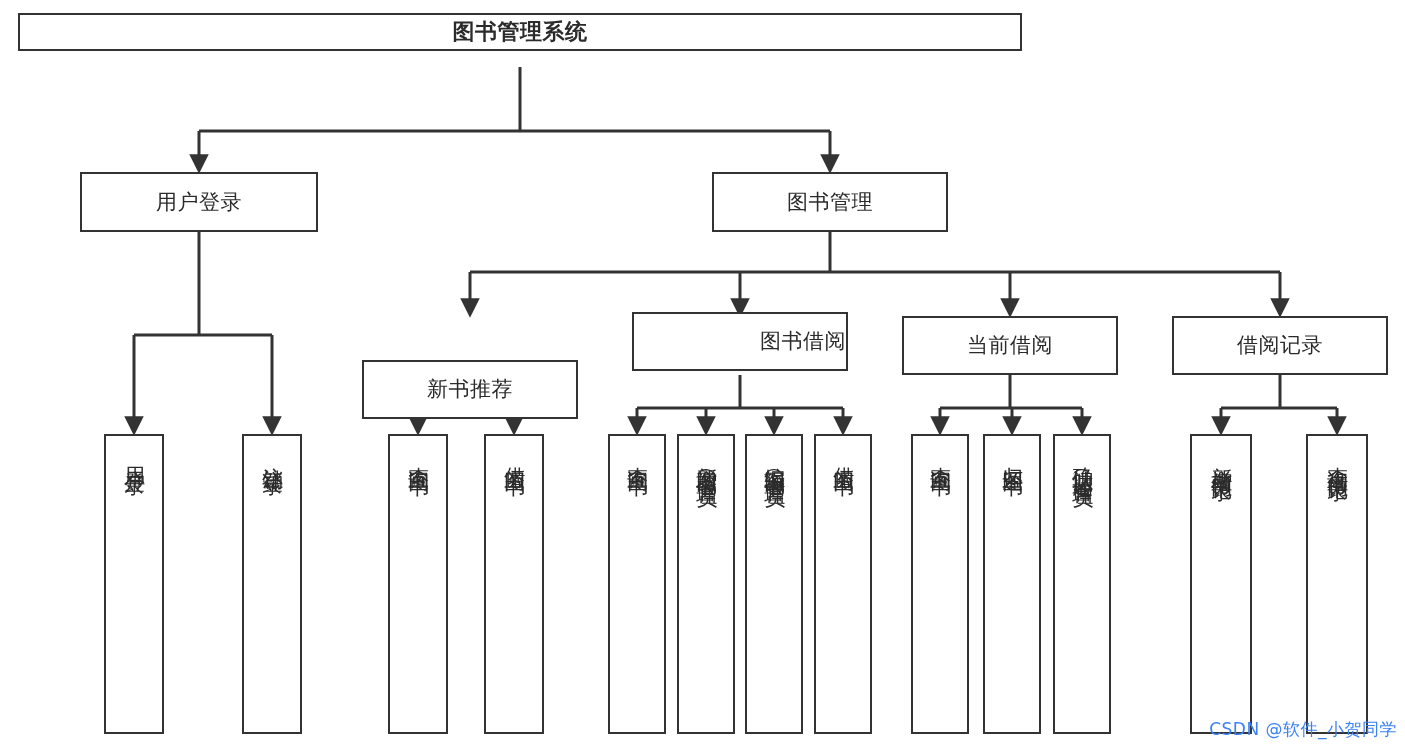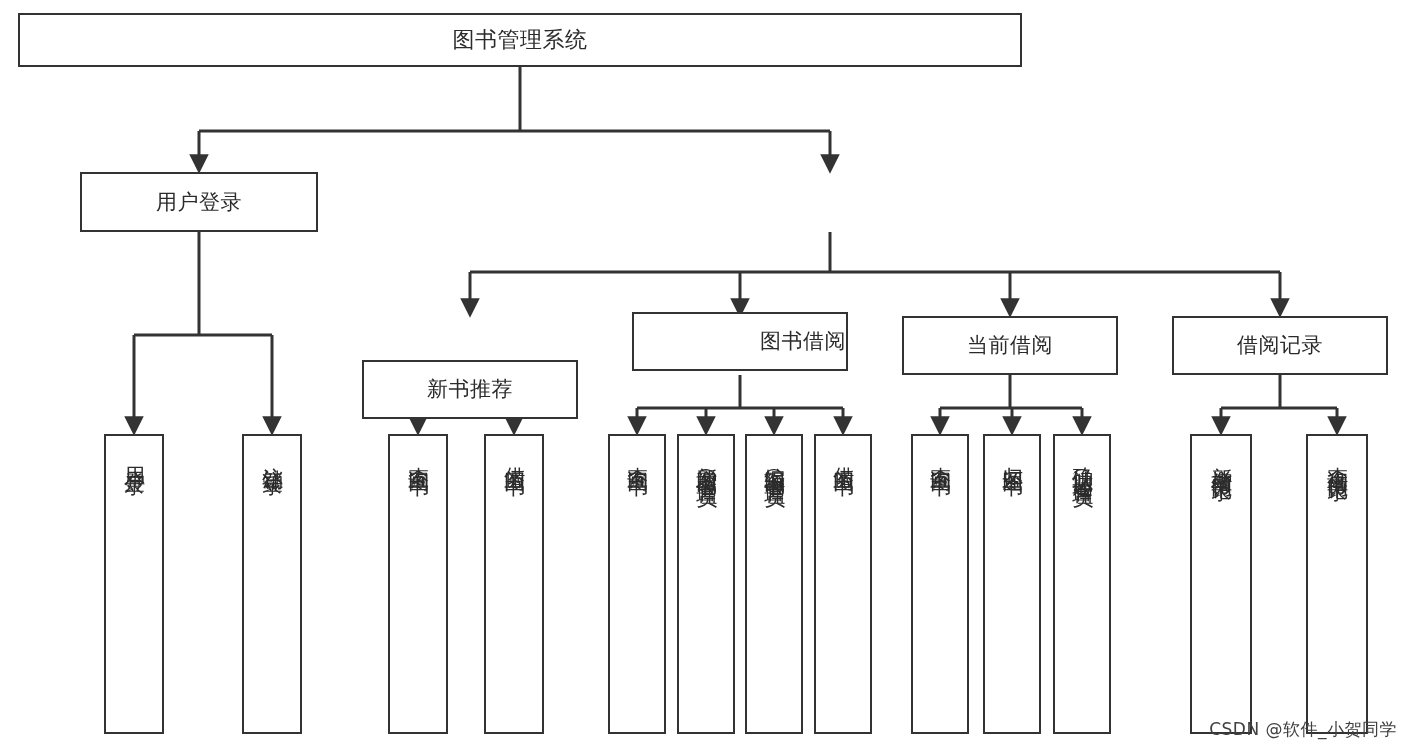--- a/index.html
+++ b/index.html
@@ -63,21 +63,21 @@
     font-size: 21px;
     line-height: 1.12;
     letter-spacing: 3px;
     white-space: nowrap;
   }
   .watermark {
     position: absolute;
     right: 8px;
     bottom: 6px;
     font-size: 17px;
-    color: #404040;
+    color: #3b82f6;
     letter-spacing: 0.5px;
     z-index: 5;
     white-space: nowrap;
   }
 </style>
 </head>
 <body>
 
 <div id="canvas">
 
@@ -125,27 +125,30 @@
       <path d="M 1012 408 L 1012 426" marker-end="url(#arrow)"></path>
       <path d="M 1082 408 L 1082 426" marker-end="url(#arrow)"></path>
 
       <path d="M 1280 375 L 1280 408"></path>
       <path d="M 1221 408 L 1337 408"></path>
       <path d="M 1221 408 L 1221 426" marker-end="url(#arrow)"></path>
       <path d="M 1337 408 L 1337 426" marker-end="url(#arrow)"></path>
     </g>
   </svg>
 
-  <div class="node horiz root" style="left:18px; top:13px; width:1004px; height:54px;">
+  <div class="node horiz root" style="left:18px; top:13px; width:1004px; height:38px;font-weight:bold;">
     <span class="label">图书管理系统</span>
   </div>
 
   <div class="node horiz" style="left:80px; top:172px; width:238px; height:60px;">
     <span class="label">用户登录</span>
   </div>
+  <div class="node horiz" style="left:712px; top:172px; width:236px; height:60px;">
+    <span class="label">图书管理</span>
+  </div>
 
   <div class="node horiz" style="left:362px; top:316px; width:216px; height:59px;margin-top:44px;">
     <span class="label">新书推荐</span>
   </div>
   <div class="node horiz" style="left:632px; top:312px; width:216px; height:59px;justify-content:flex-end;">
     <span class="label">图书借阅</span>
   </div>
   <div class="node horiz" style="left:1172px; top:316px; width:216px; height:59px;">
     <span class="label">借阅记录</span>
   </div>

